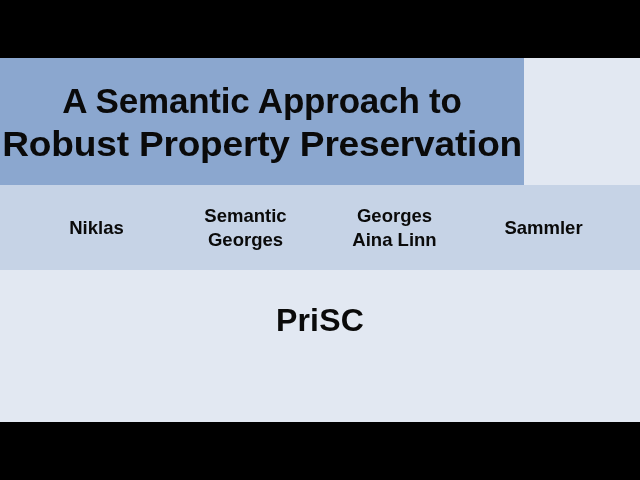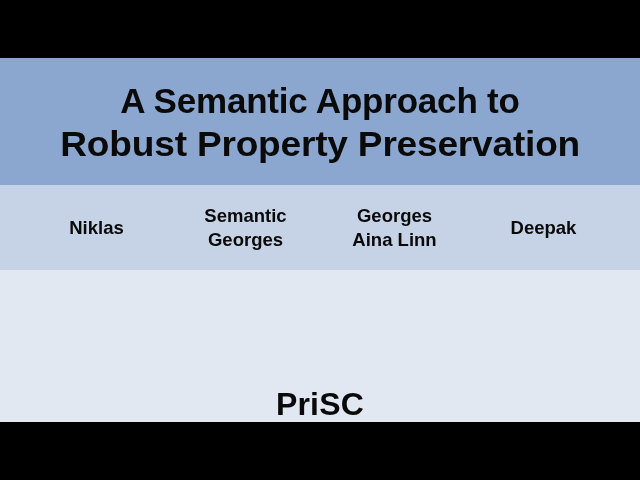--- a/index.html
+++ b/index.html
@@ -38,21 +38,21 @@
     height: 364px;
     background: #e2e8f2;
     overflow: hidden;
   }
 
   
   #title-band {
     position: absolute;
     left: 0;
     top: 0;
-    width: 640px;
+    width: 524px;
     height: 127px;
     background: #8ba7cf;
     display: flex;
     flex-direction: column;
     align-items: center;
     justify-content: center;
   }
   .title-line {
     color: #0a0a0a;
     font-family: "Liberation Sans", sans-serif;
@@ -98,21 +98,20 @@
   #venue-band {
     position: absolute;
     left: 0;
     top: 212px;
     width: 640px;
     height: 152px;
     background: #e2e8f2;
     display: flex;
     flex-direction: column;
     align-items: center;
-    justify-content: flex-end;
   }
   #venue-name {
     margin-top: 32px;
     color: #0a0a0a;
     font-family: "Liberation Sans", sans-serif;
     font-weight: bold;
     font-size: 32px;
     line-height: 36px;
     letter-spacing: 0.2px;
   }
@@ -144,21 +143,21 @@
       </div>
       <div class="author">
         <span class="ln">Semantic</span>
         <span class="ln">Georges</span>
       </div>
       <div class="author">
         <span class="ln">Georges</span>
         <span class="ln">Aina Linn</span>
       </div>
       <div class="author">
-        <span class="ln">Deepak</span>
+        <span class="ln">Sammler</span>
       </div>
     </div>
 
     <div id="venue-band">
       <div id="venue-name">PriSC</div>
 
     </div>
 
   </div>
 

